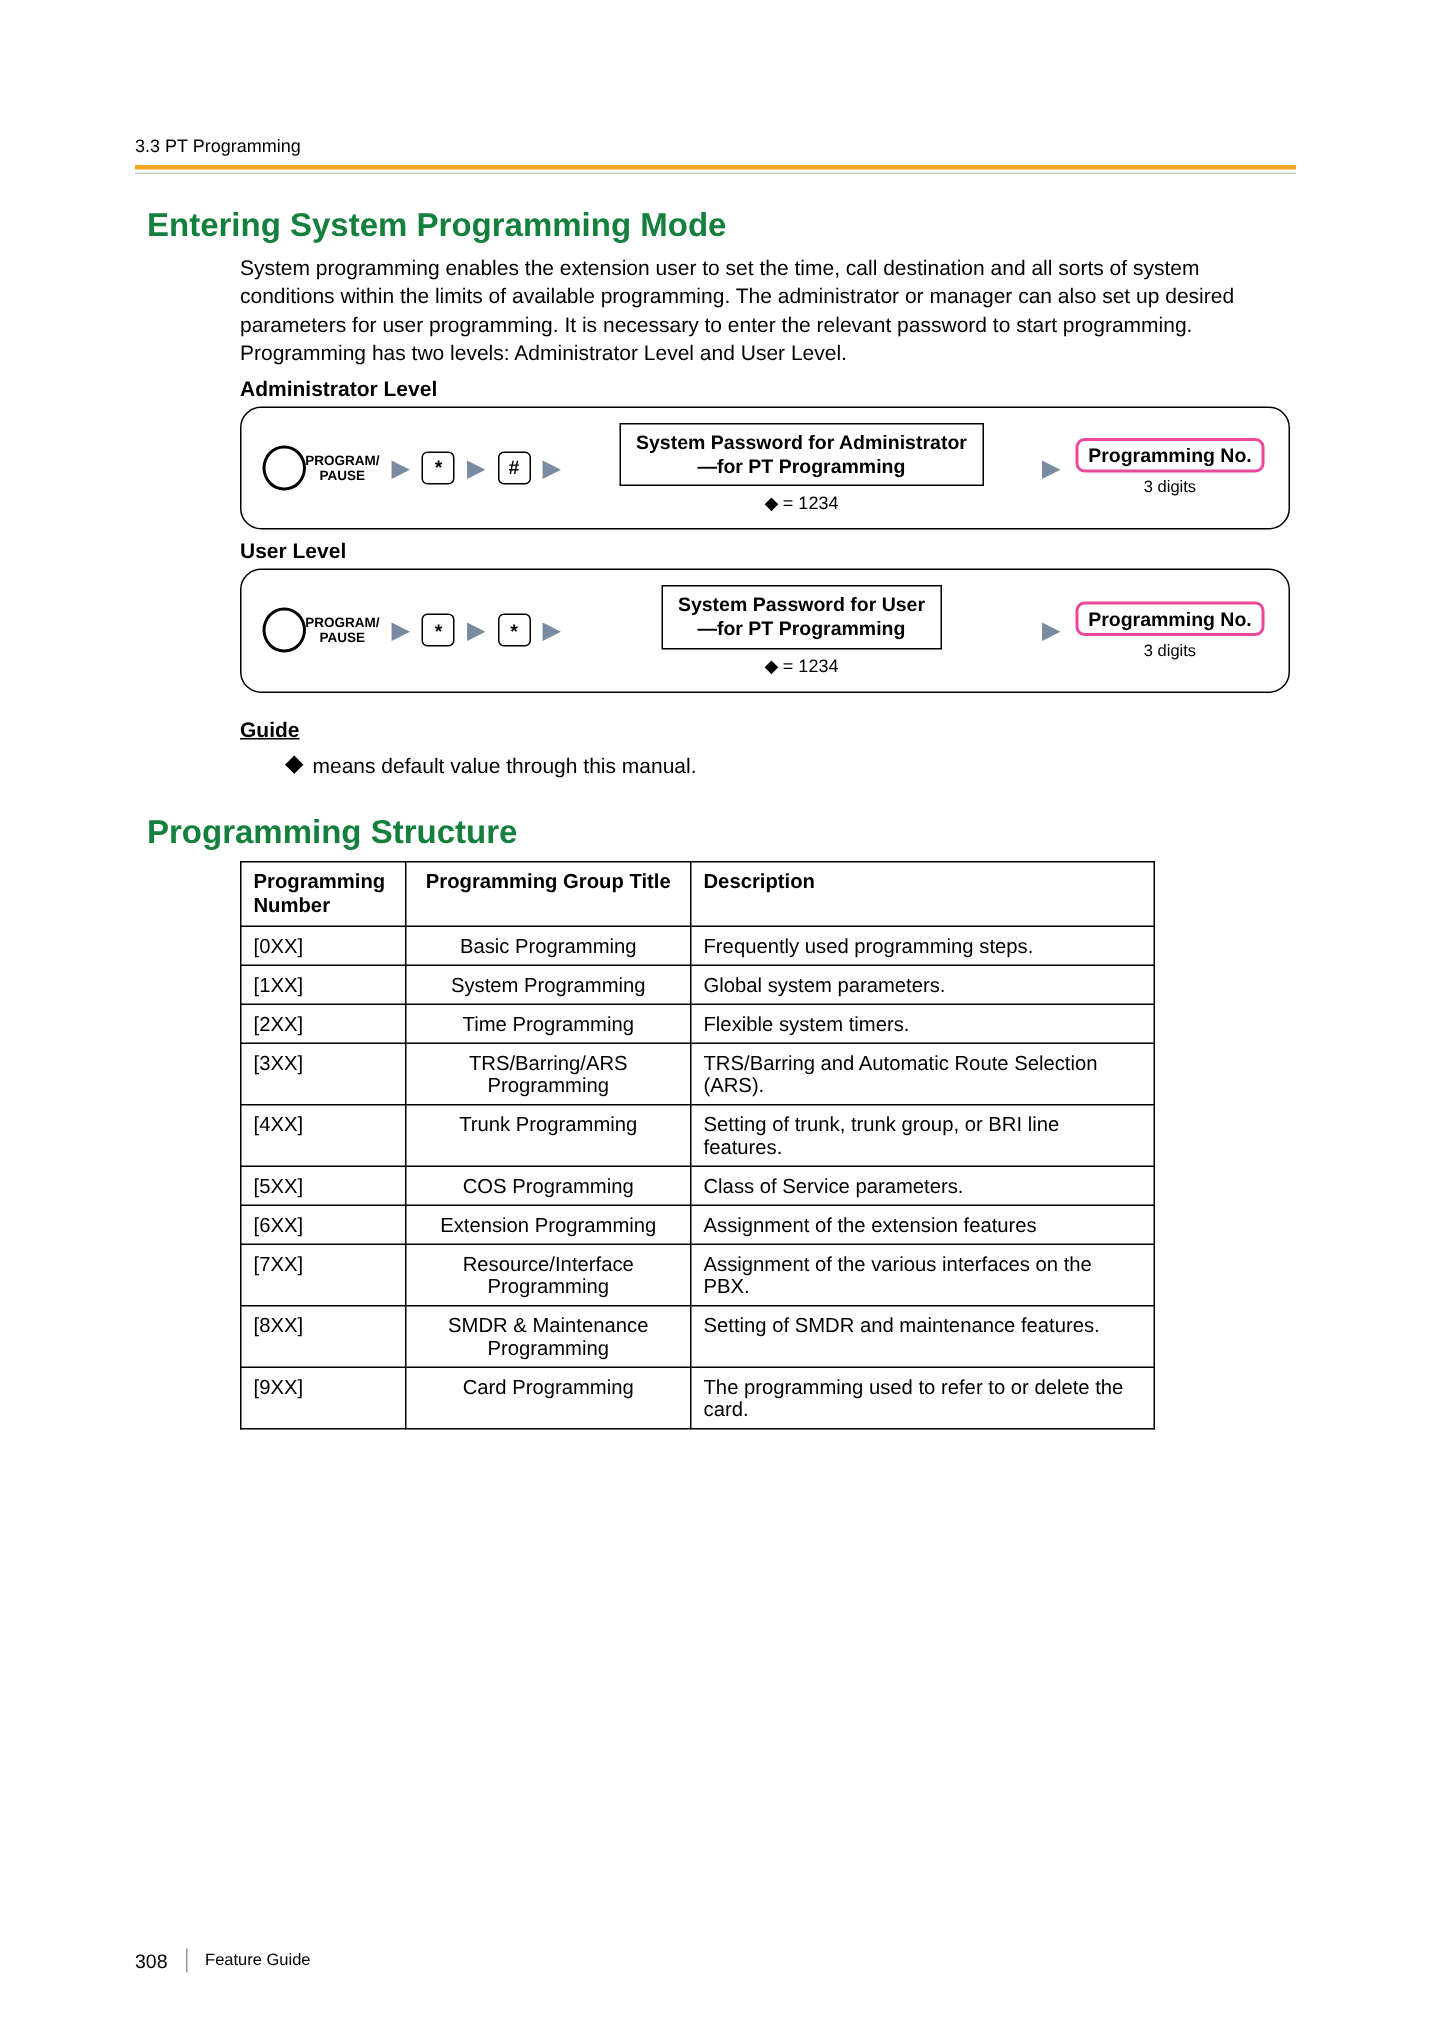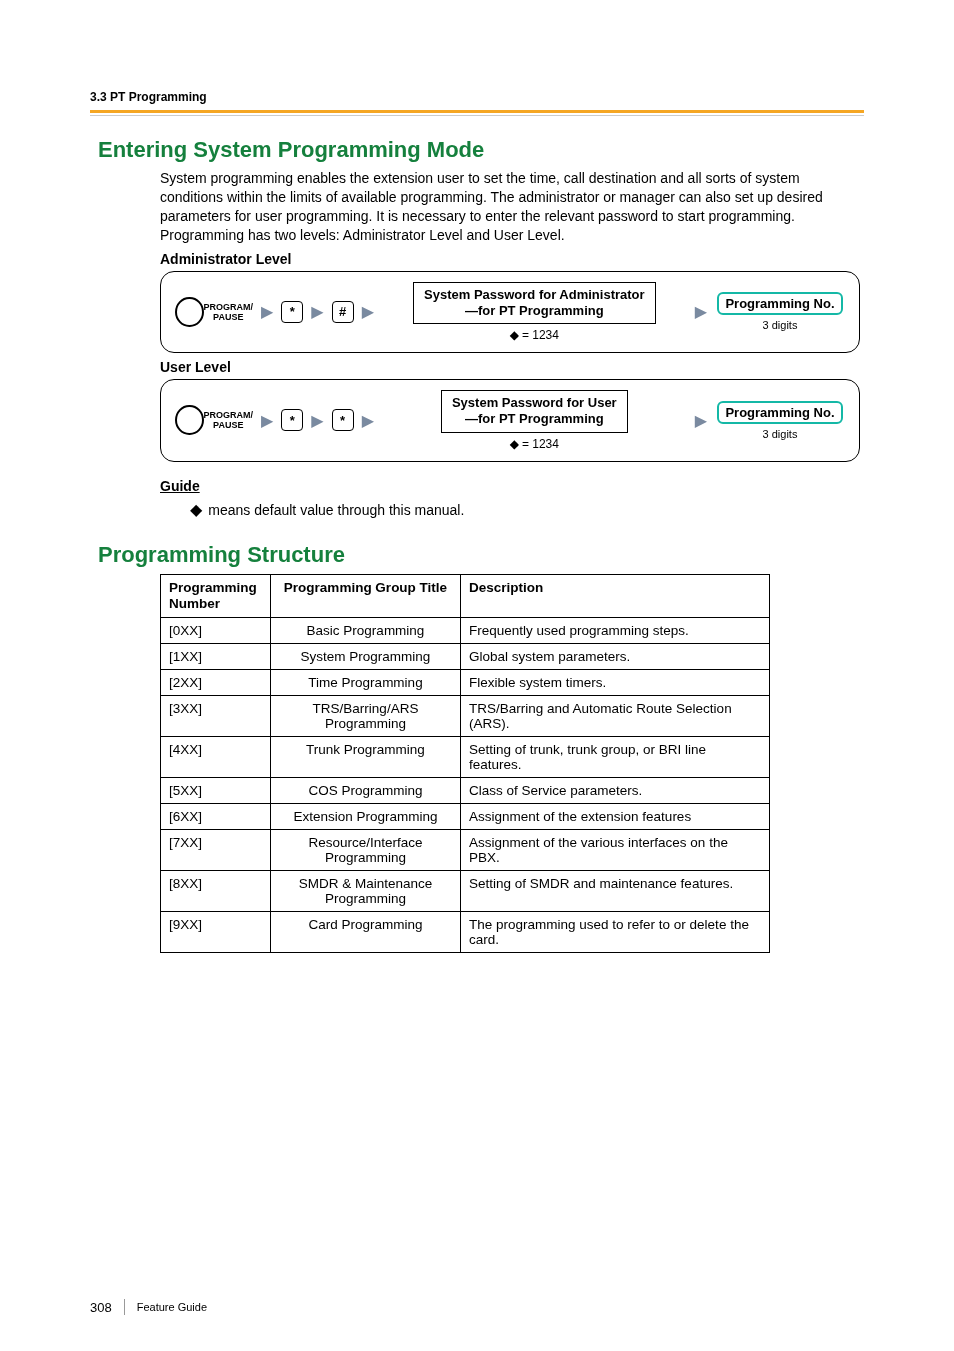--- a/index.html
+++ b/index.html
@@ -11,21 +11,21 @@
     background: #fff;
     color: #000;
   }
   .page {
     padding: 90px 90px 40px 90px;
     position: relative;
     min-height: 1351px;
   }
   .breadcrumb {
     font-size: 12px;
-    font-weight: bold;
+    font-weight: normal;
     padding-bottom: 6px;
   }
   .hr-accent {
     height: 3px;
     background: #f5a623;
     width: 100%;
     margin-bottom: 10px;
     position: relative;
   }
   .hr-accent::after{
@@ -95,21 +95,21 @@
   .pw-sub{
     font-size:12px;margin-top:4px;display:flex;align-items:center;gap:3px;
   }
   .diamond-ch{
     font-size:12px;line-height:1;
   }
   .pn-block{
     display:flex;flex-direction:column;align-items:center;width:130px;
   }
   .pn-box{
-    border:2px solid #14b8a6;border-radius:6px;padding:2px 6px;font-size:13px;font-weight:bold;white-space:nowrap;
+    border:2px solid #ec4899;border-radius:6px;padding:2px 6px;font-size:13px;font-weight:bold;white-space:nowrap;
   }
   .pn-sub{
     font-size:11px;margin-top:4px;
   }
   .note-head{
     font-size:14px;font-weight:bold;text-decoration:underline;margin:16px 0 8px 70px;
   }
   .note-line{
     font-size:14px;margin-left:100px;display:flex;align-items:center;gap:6px;
   }

